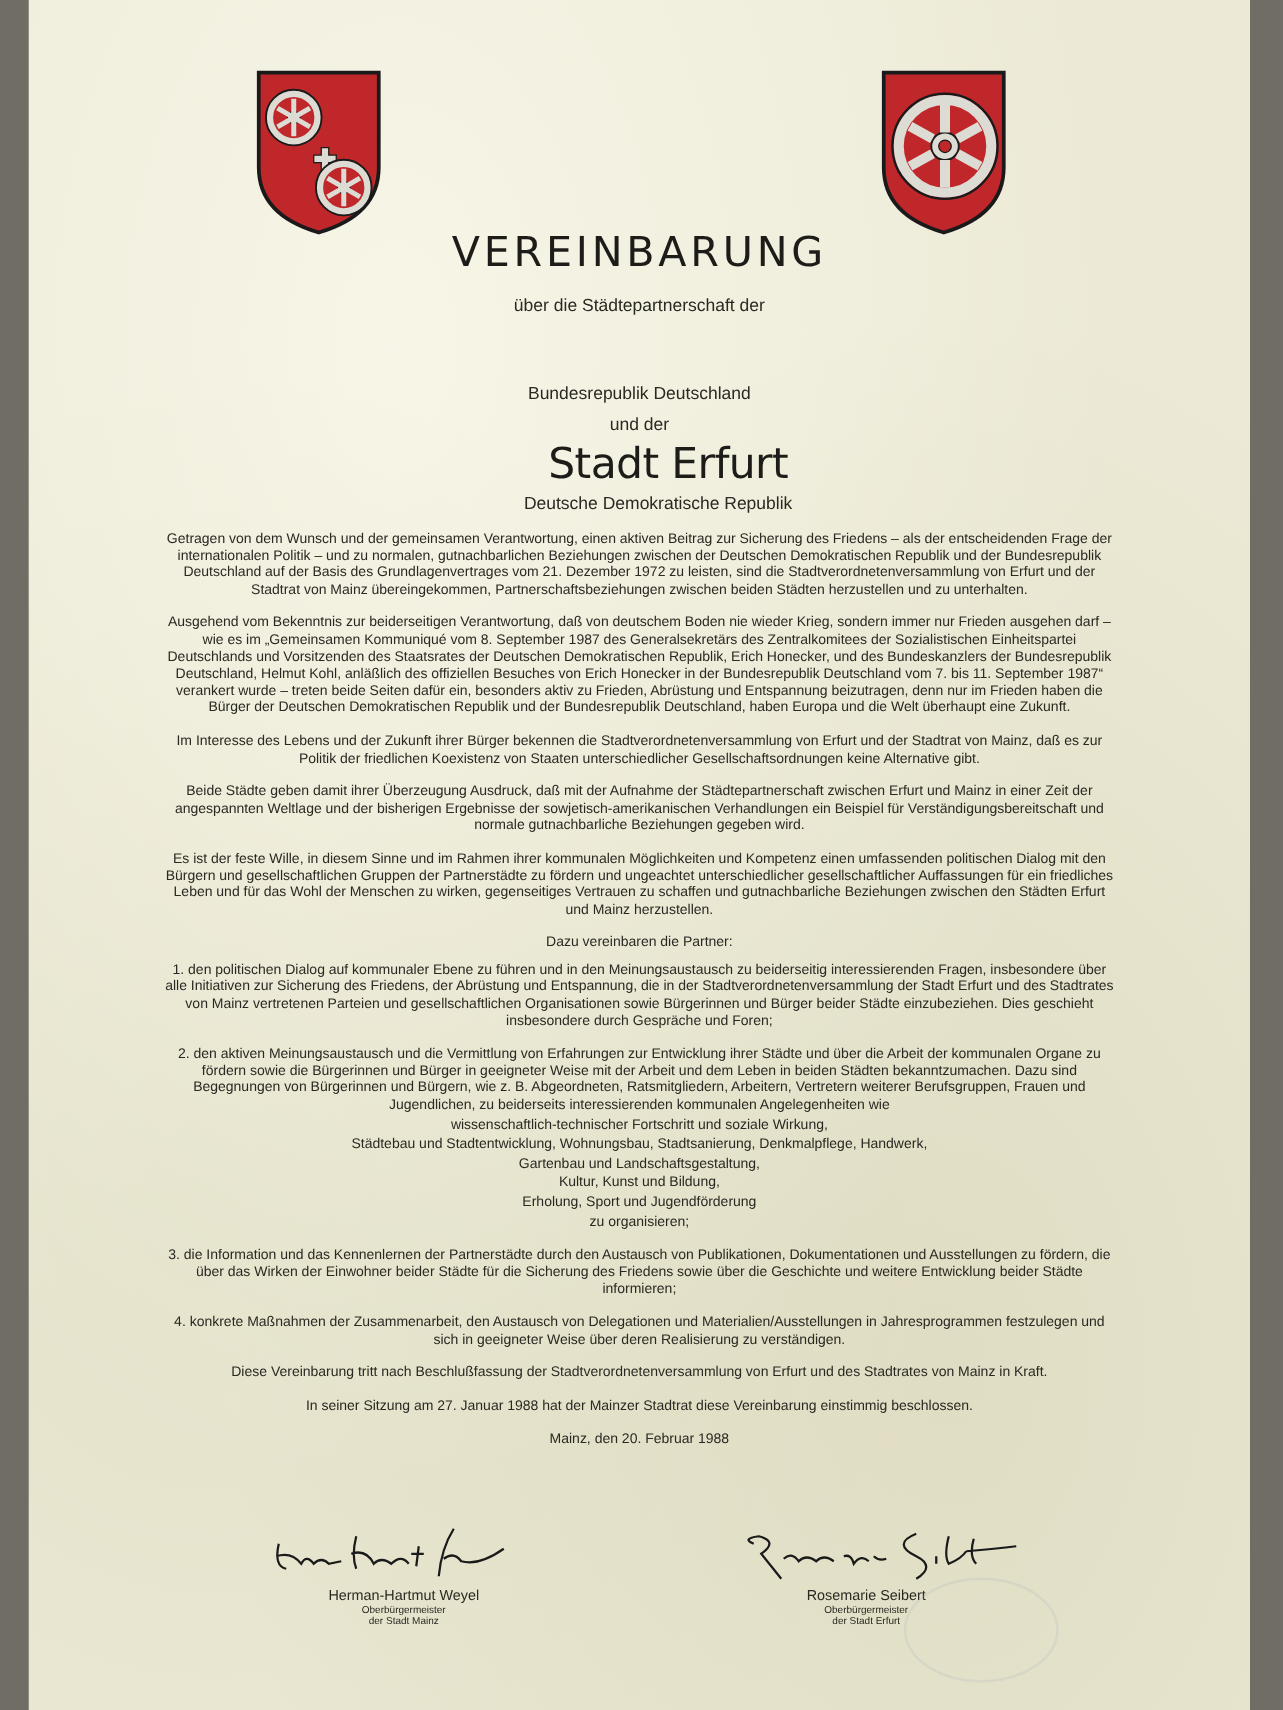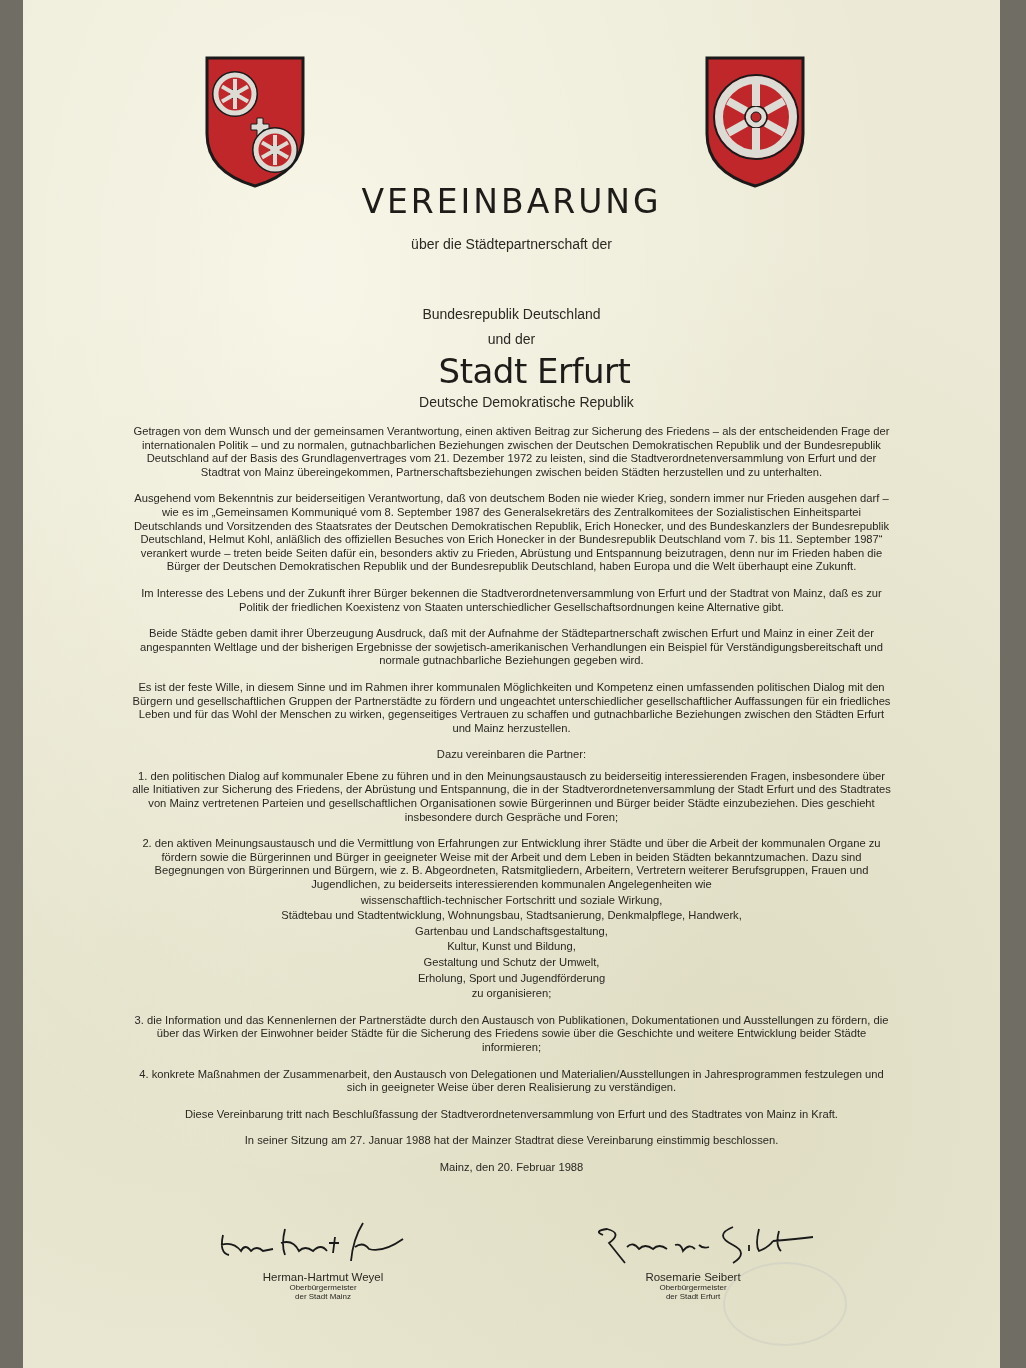--- a/index.html
+++ b/index.html
@@ -113,21 +113,20 @@
     <p>Beide Städte geben damit ihrer Überzeugung Ausdruck, daß mit der Aufnahme der Städtepartnerschaft zwischen Erfurt und Mainz in einer Zeit der angespannten Weltlage und der bisherigen Ergebnisse der sowjetisch-amerikanischen Verhandlungen ein Beispiel für Verständigungsbereitschaft und normale gutnachbarliche Beziehungen gegeben wird.</p>
     <p>Es ist der feste Wille, in diesem Sinne und im Rahmen ihrer kommunalen Möglichkeiten und Kompetenz einen umfassenden politischen Dialog mit den Bürgern und gesellschaftlichen Gruppen der Partnerstädte zu fördern und ungeachtet unterschiedlicher gesellschaftlicher Auffassungen für ein friedliches Leben und für das Wohl der Menschen zu wirken, gegenseitiges Vertrauen zu schaffen und gutnachbarliche Beziehungen zwischen den Städten Erfurt und Mainz herzustellen.</p>
     <p style="margin-bottom:8px">Dazu vereinbaren die Partner:</p>
     <p>1. den politischen Dialog auf kommunaler Ebene zu führen und in den Meinungsaustausch zu beiderseitig interessierenden Fragen, insbesondere über alle Initiativen zur Sicherung des Friedens, der Abrüstung und Entspannung, die in der Stadtverordnetenversammlung der Stadt Erfurt und des Stadtrates von Mainz vertretenen Parteien und gesellschaftlichen Organisationen sowie Bürgerinnen und Bürger beider Städte einzubeziehen. Dies geschieht insbesondere durch Gespräche und Foren;</p>
     <div class="list-lines" style="margin-bottom:13px">
       <p>2. den aktiven Meinungsaustausch und die Vermittlung von Erfahrungen zur Entwicklung ihrer Städte und über die Arbeit der kommunalen Organe zu fördern sowie die Bürgerinnen und Bürger in geeigneter Weise mit der Arbeit und dem Leben in beiden Städten bekanntzumachen. Dazu sind Begegnungen von Bürgerinnen und Bürgern, wie z. B. Abgeordneten, Ratsmitgliedern, Arbeitern, Vertretern weiterer Berufsgruppen, Frauen und Jugendlichen, zu beiderseits interessierenden kommunalen Angelegenheiten wie</p>
       <p>wissenschaftlich-technischer Fortschritt und soziale Wirkung,</p>
       <p>Städtebau und Stadtentwicklung, Wohnungsbau, Stadtsanierung, Denkmalpflege, Handwerk,</p>
       <p>Gartenbau und Landschaftsgestaltung,</p>
       <p>Kultur, Kunst und Bildung,</p>
-      <p>Gestaltung und Schutz der Umwelt,</p>
       <p>Erholung, Sport und Jugendförderung</p>
       <p>zu organisieren;</p>
     </div>
     <p>3. die Information und das Kennenlernen der Partnerstädte durch den Austausch von Publikationen, Dokumentationen und Ausstellungen zu fördern, die über das Wirken der Einwohner beider Städte für die Sicherung des Friedens sowie über die Geschichte und weitere Entwicklung beider Städte informieren;</p>
     <p>4. konkrete Maßnahmen der Zusammenarbeit, den Austausch von Delegationen und Materialien/Ausstellungen in Jahresprogrammen festzulegen und sich in geeigneter Weise über deren Realisierung zu verständigen.</p>
     <p>Diese Vereinbarung tritt nach Beschlußfassung der Stadtverordnetenversammlung von Erfurt und des Stadtrates von Mainz in Kraft.</p>
     <p>In seiner Sitzung am 27. Januar 1988 hat der Mainzer Stadtrat diese Vereinbarung einstimmig beschlossen.</p>
     <p>Mainz, den 20. Februar 1988</p>
   </div>
 

